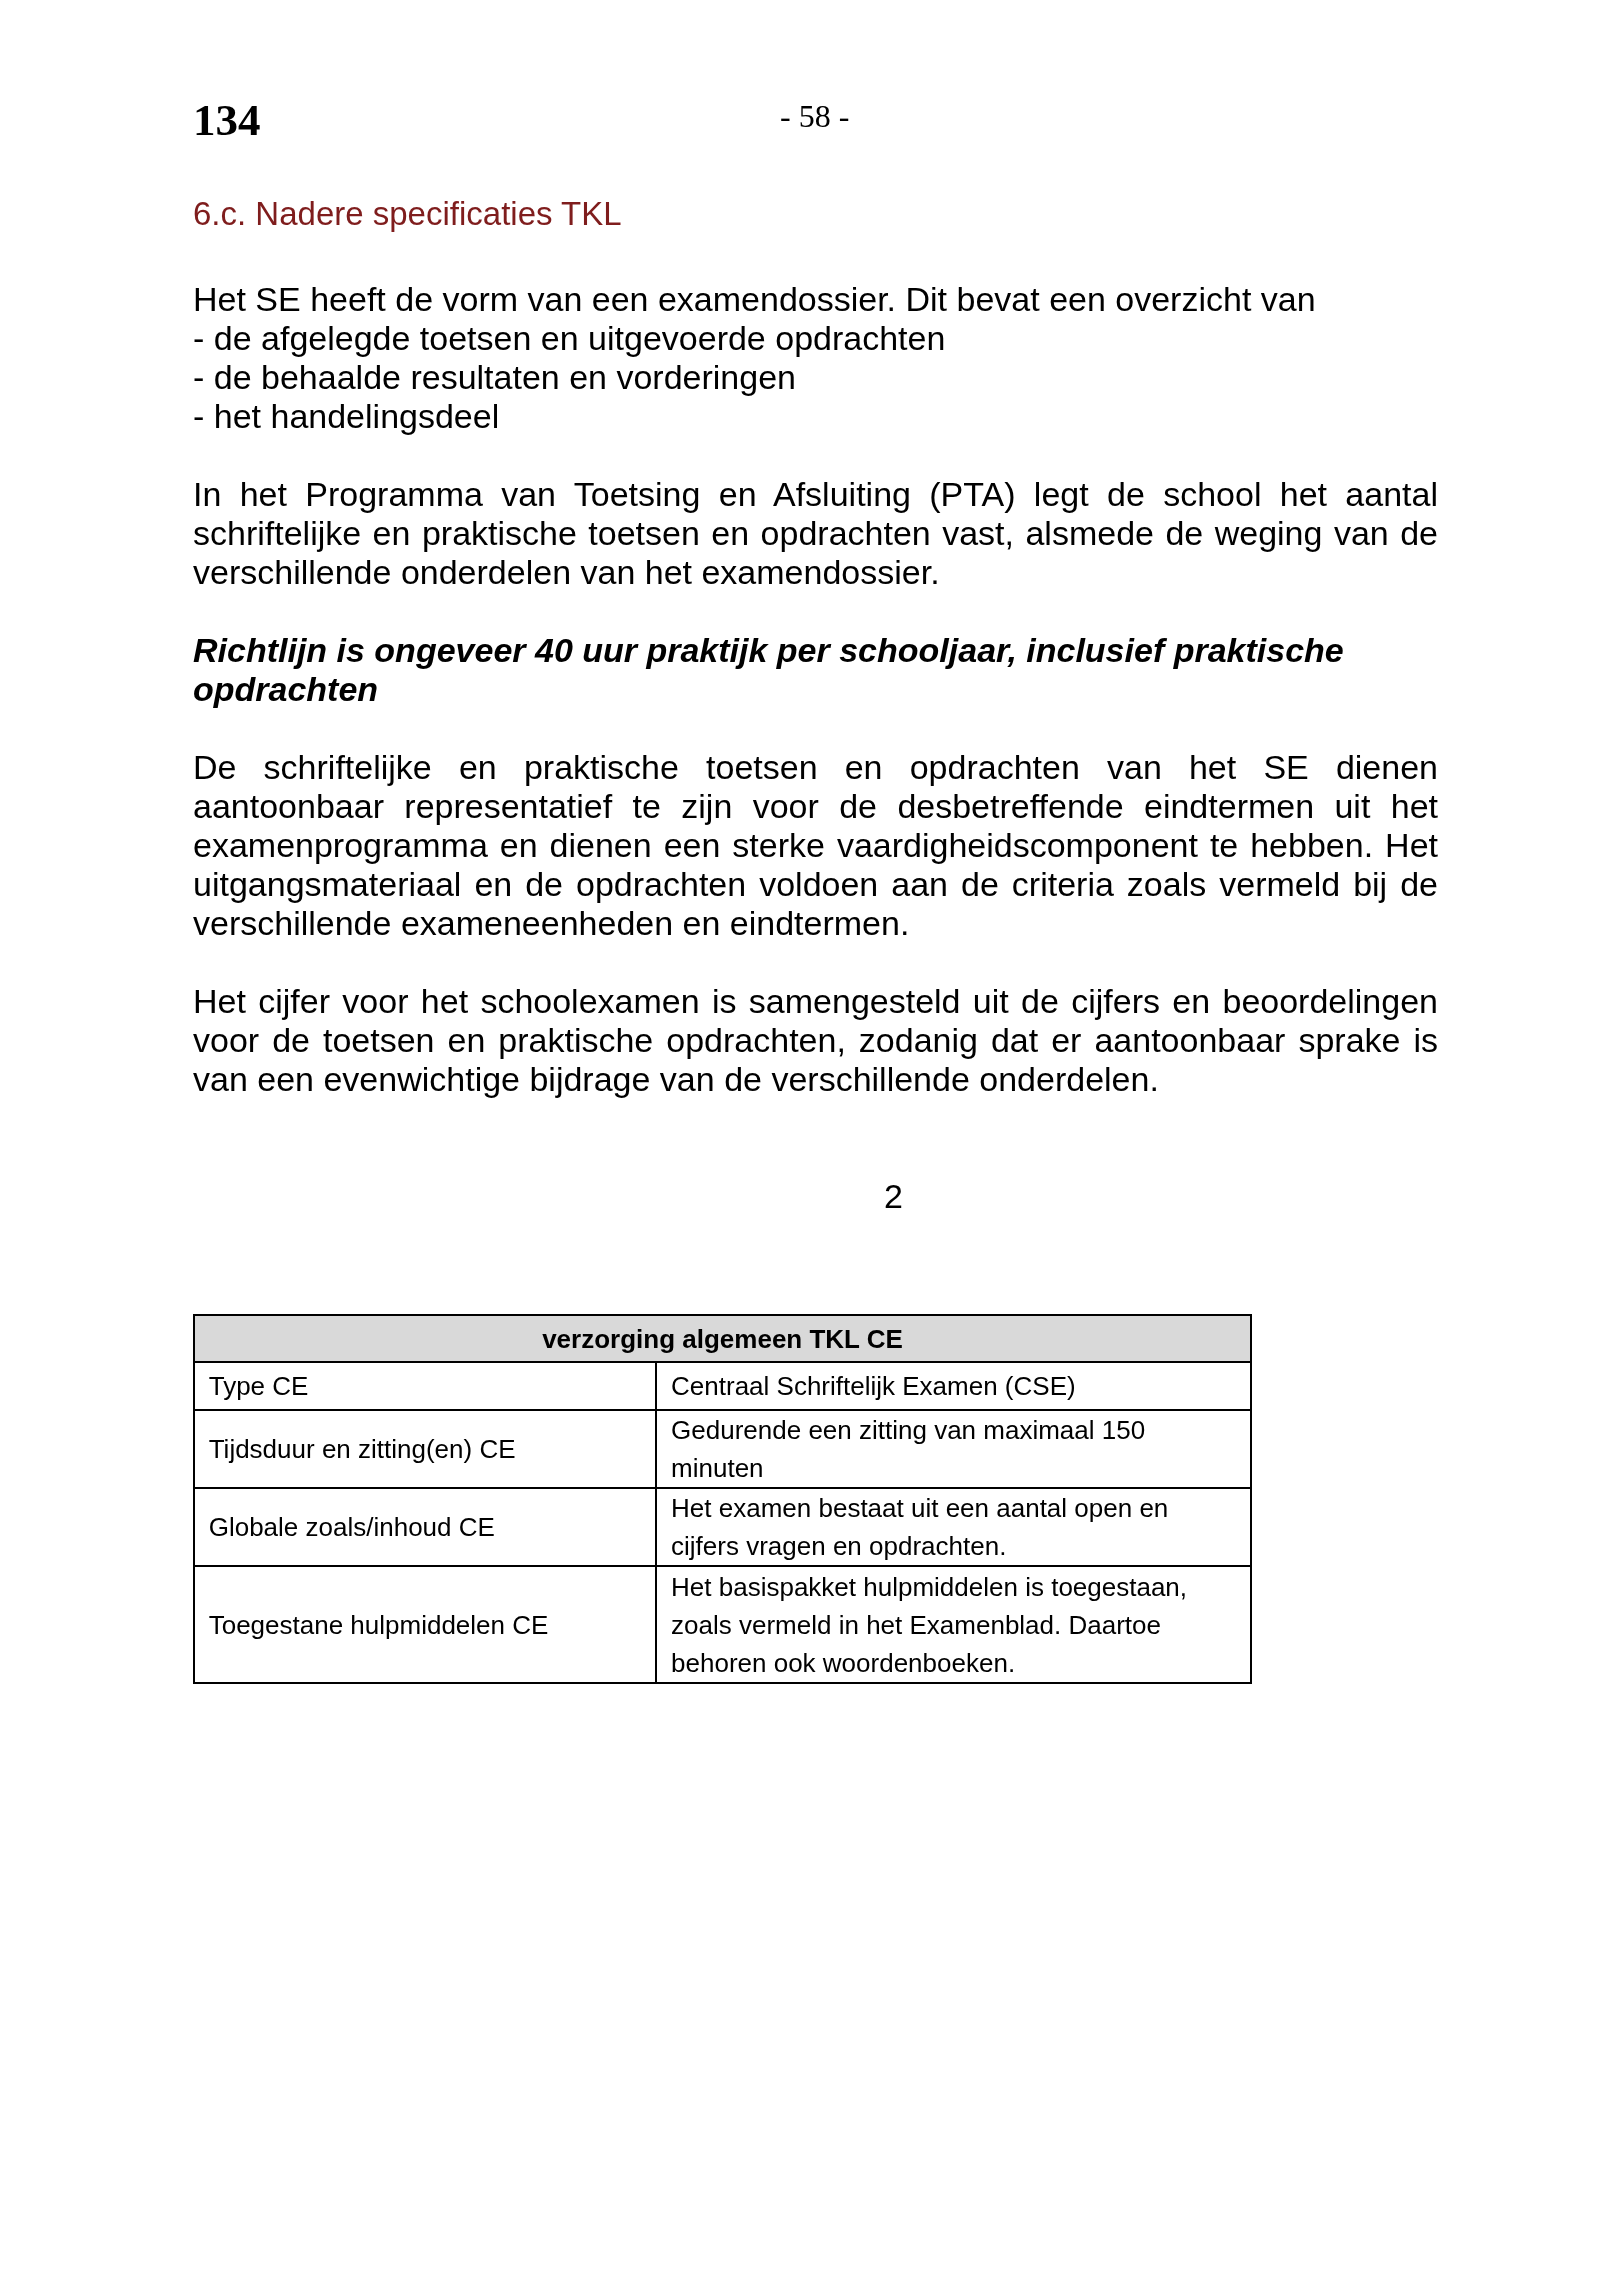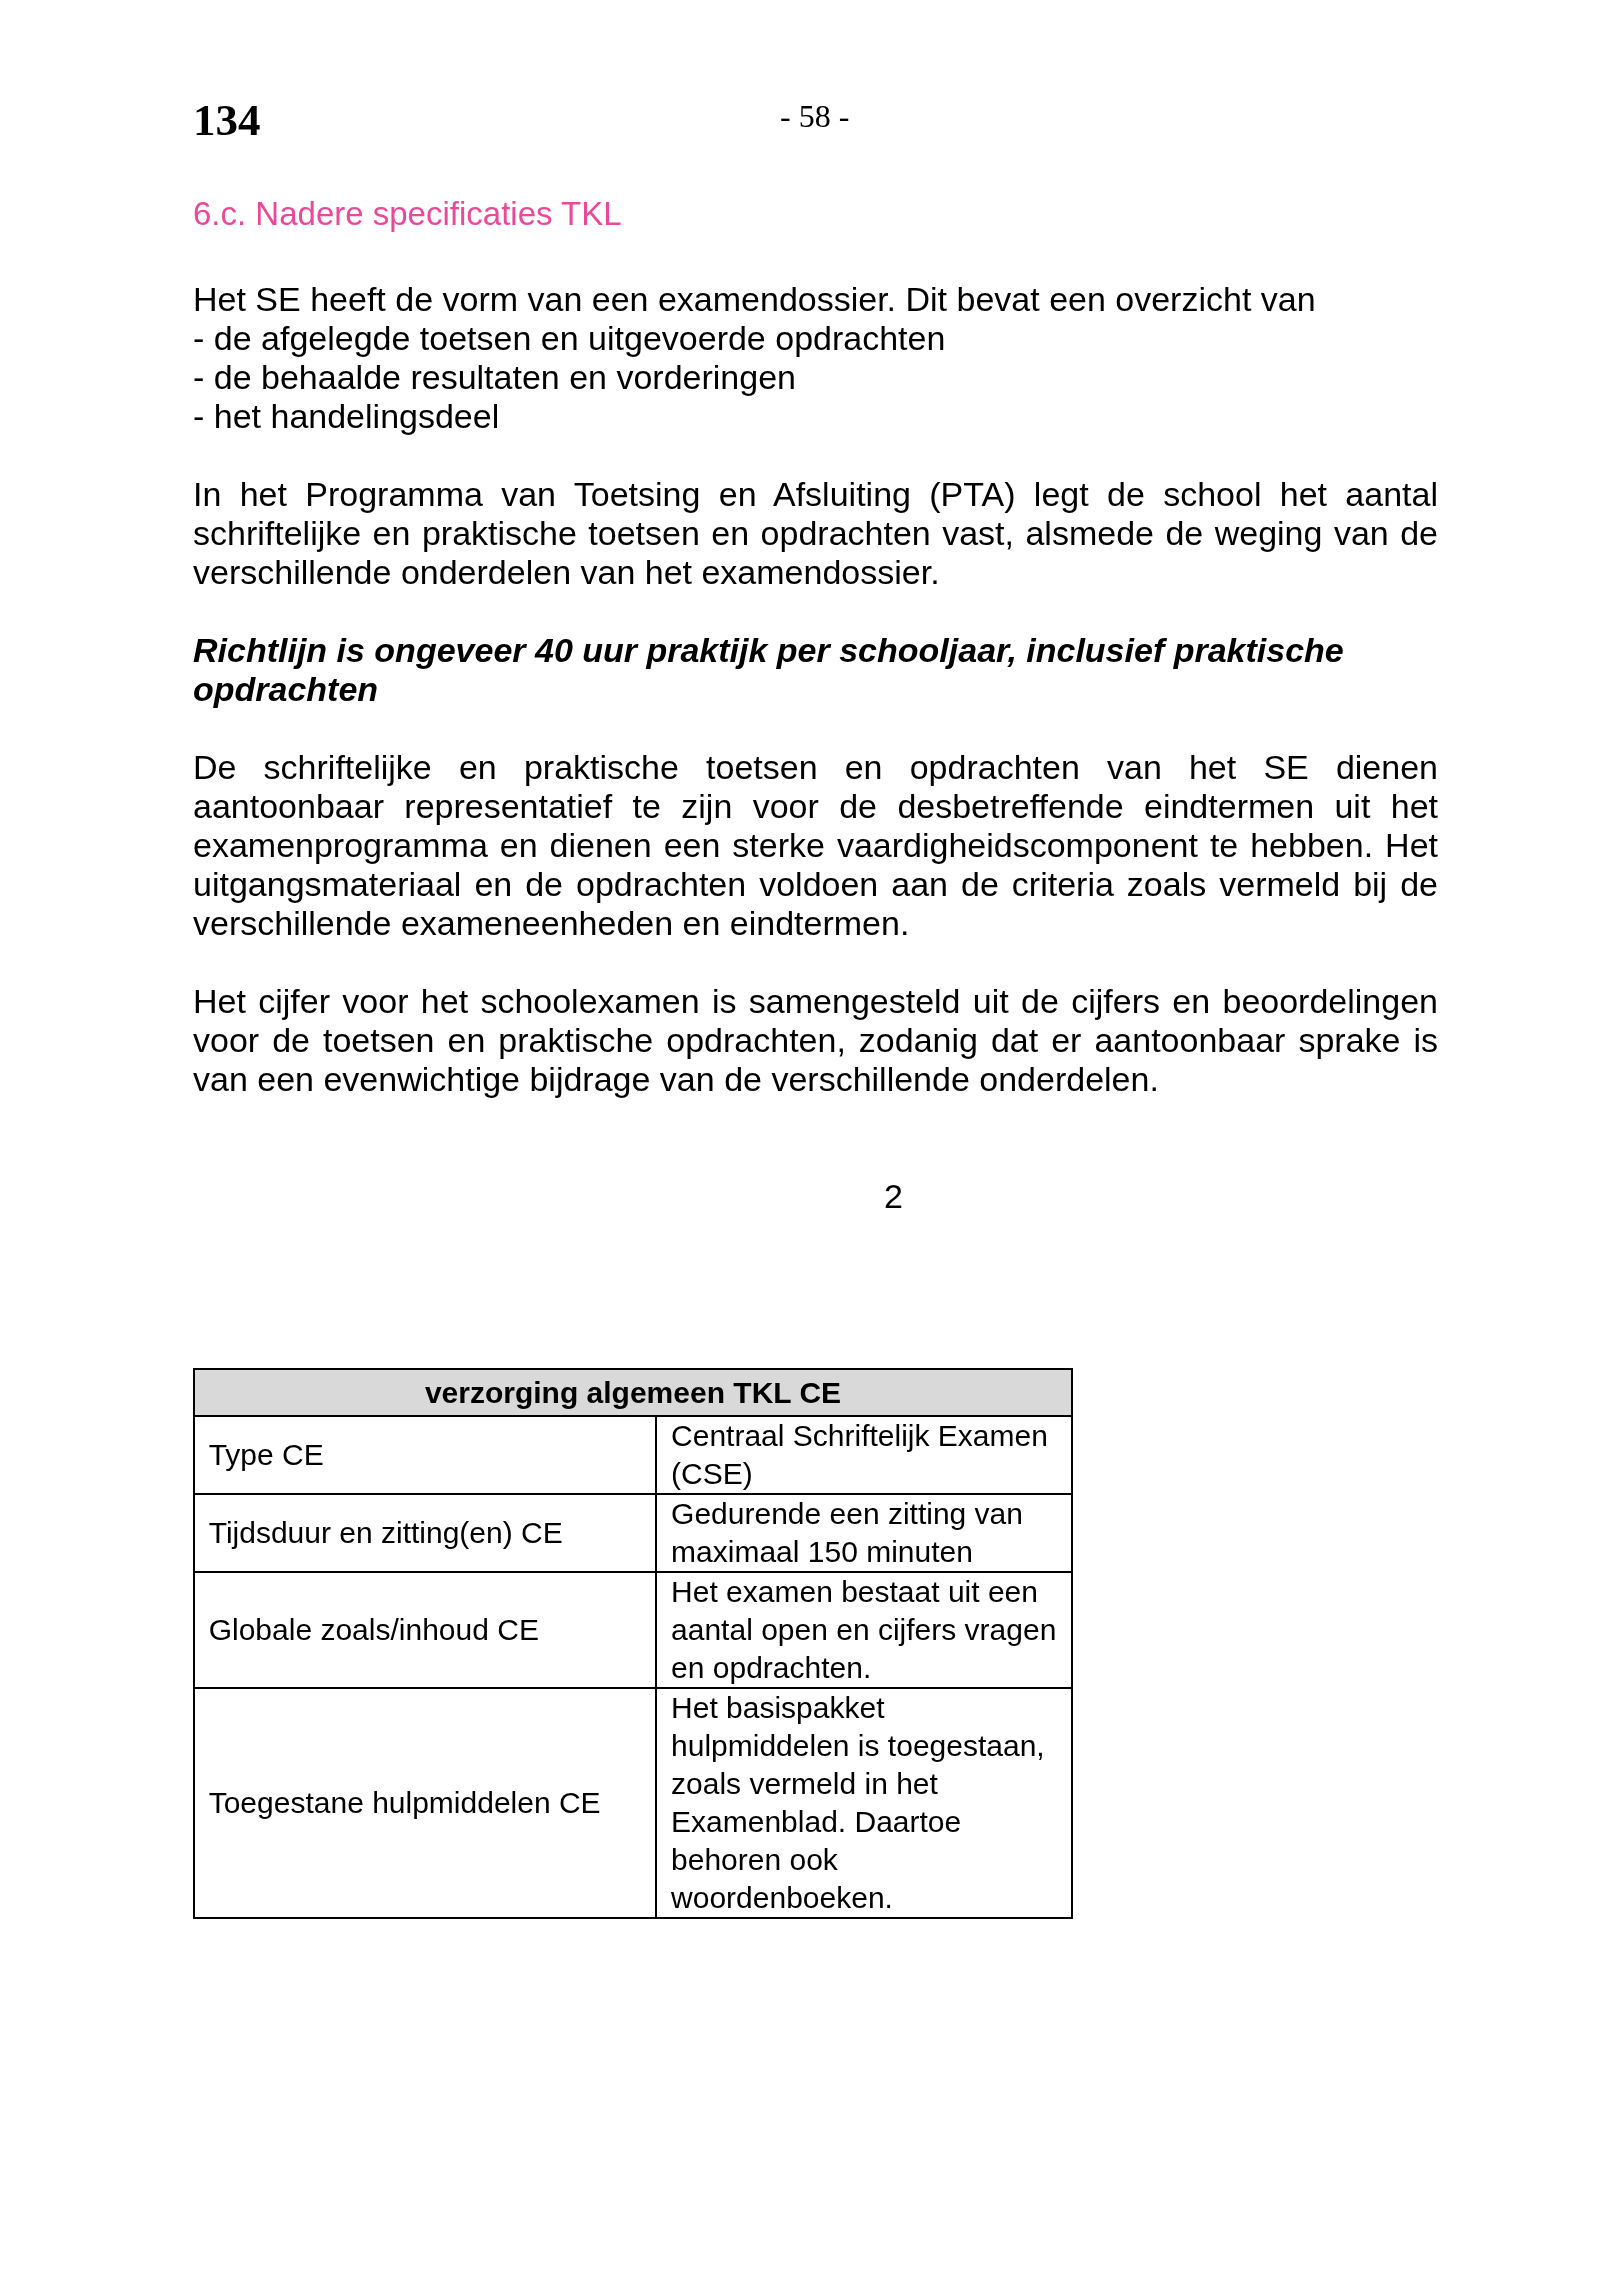--- a/index.html
+++ b/index.html
@@ -2,31 +2,31 @@
 <html><head>
 <meta charset="utf-8">
 <style>
   html, body { margin: 0; padding: 0; background: #ffffff; }
   body { width: 1621px; height: 2293px; position: relative; overflow: hidden;
          font-family: "Liberation Sans", sans-serif; color: #000; }
   .page-number { position: absolute; left: 193px; top: 98px; font-family: "Liberation Serif", serif;
                  font-weight: bold; font-size: 45px; line-height: 1; }
   .page-counter { position: absolute; left: 780px; top: 100px; font-family: "Liberation Serif", serif;
                   font-size: 32px; line-height: 1; }
-  .section-title { position: absolute; left: 193px; top: 194px; font-size: 33px; color: #ec4899; line-height: 1.2; }
+  .section-title { position: absolute; left: 193px; top: 194px; font-size: 33px; color: #7f1d1d; line-height: 1.2; }
   .content { position: absolute; left: 193px; top: 280px; width: 1245px; font-size: 34px; line-height: 39px; }
   .content p { margin: 0; }
   .gap { height: 39px; }
   .justify { text-align: justify; text-align-last: left; }
   .bold-italic { font-weight: bold; font-style: italic; }
   .formula-line { white-space: pre; }
   .underline { text-decoration: underline; }
   .divisor { padding-left: 691px; }
-  table.spec { position: absolute; left: 193px; top: 1368px; width: 880px; border-collapse: collapse;
-               font-size: 30px; line-height: 38px; }
+  table.spec { position: absolute; left: 193px; top: 1314px; width: 1059px; border-collapse: collapse;
+               font-size: 26px; line-height: 38px; }
   table.spec td, table.spec th { border: 2.9px solid #000; padding: 0 13.7px; vertical-align: middle; }
   table.spec th { background: #d9d9d9; font-weight: bold; text-align: center; height: 45px; }
   table.spec td.col-label { width: 433px; }
   table.spec tr.r1 td { height: 46px; }
   table.spec tr.r2 td { height: 76px; }
   table.spec tr.r3 td { height: 75px; }
   table.spec tr.r4 td { height: 115px; }
 </style>
 </head>
 <body>

